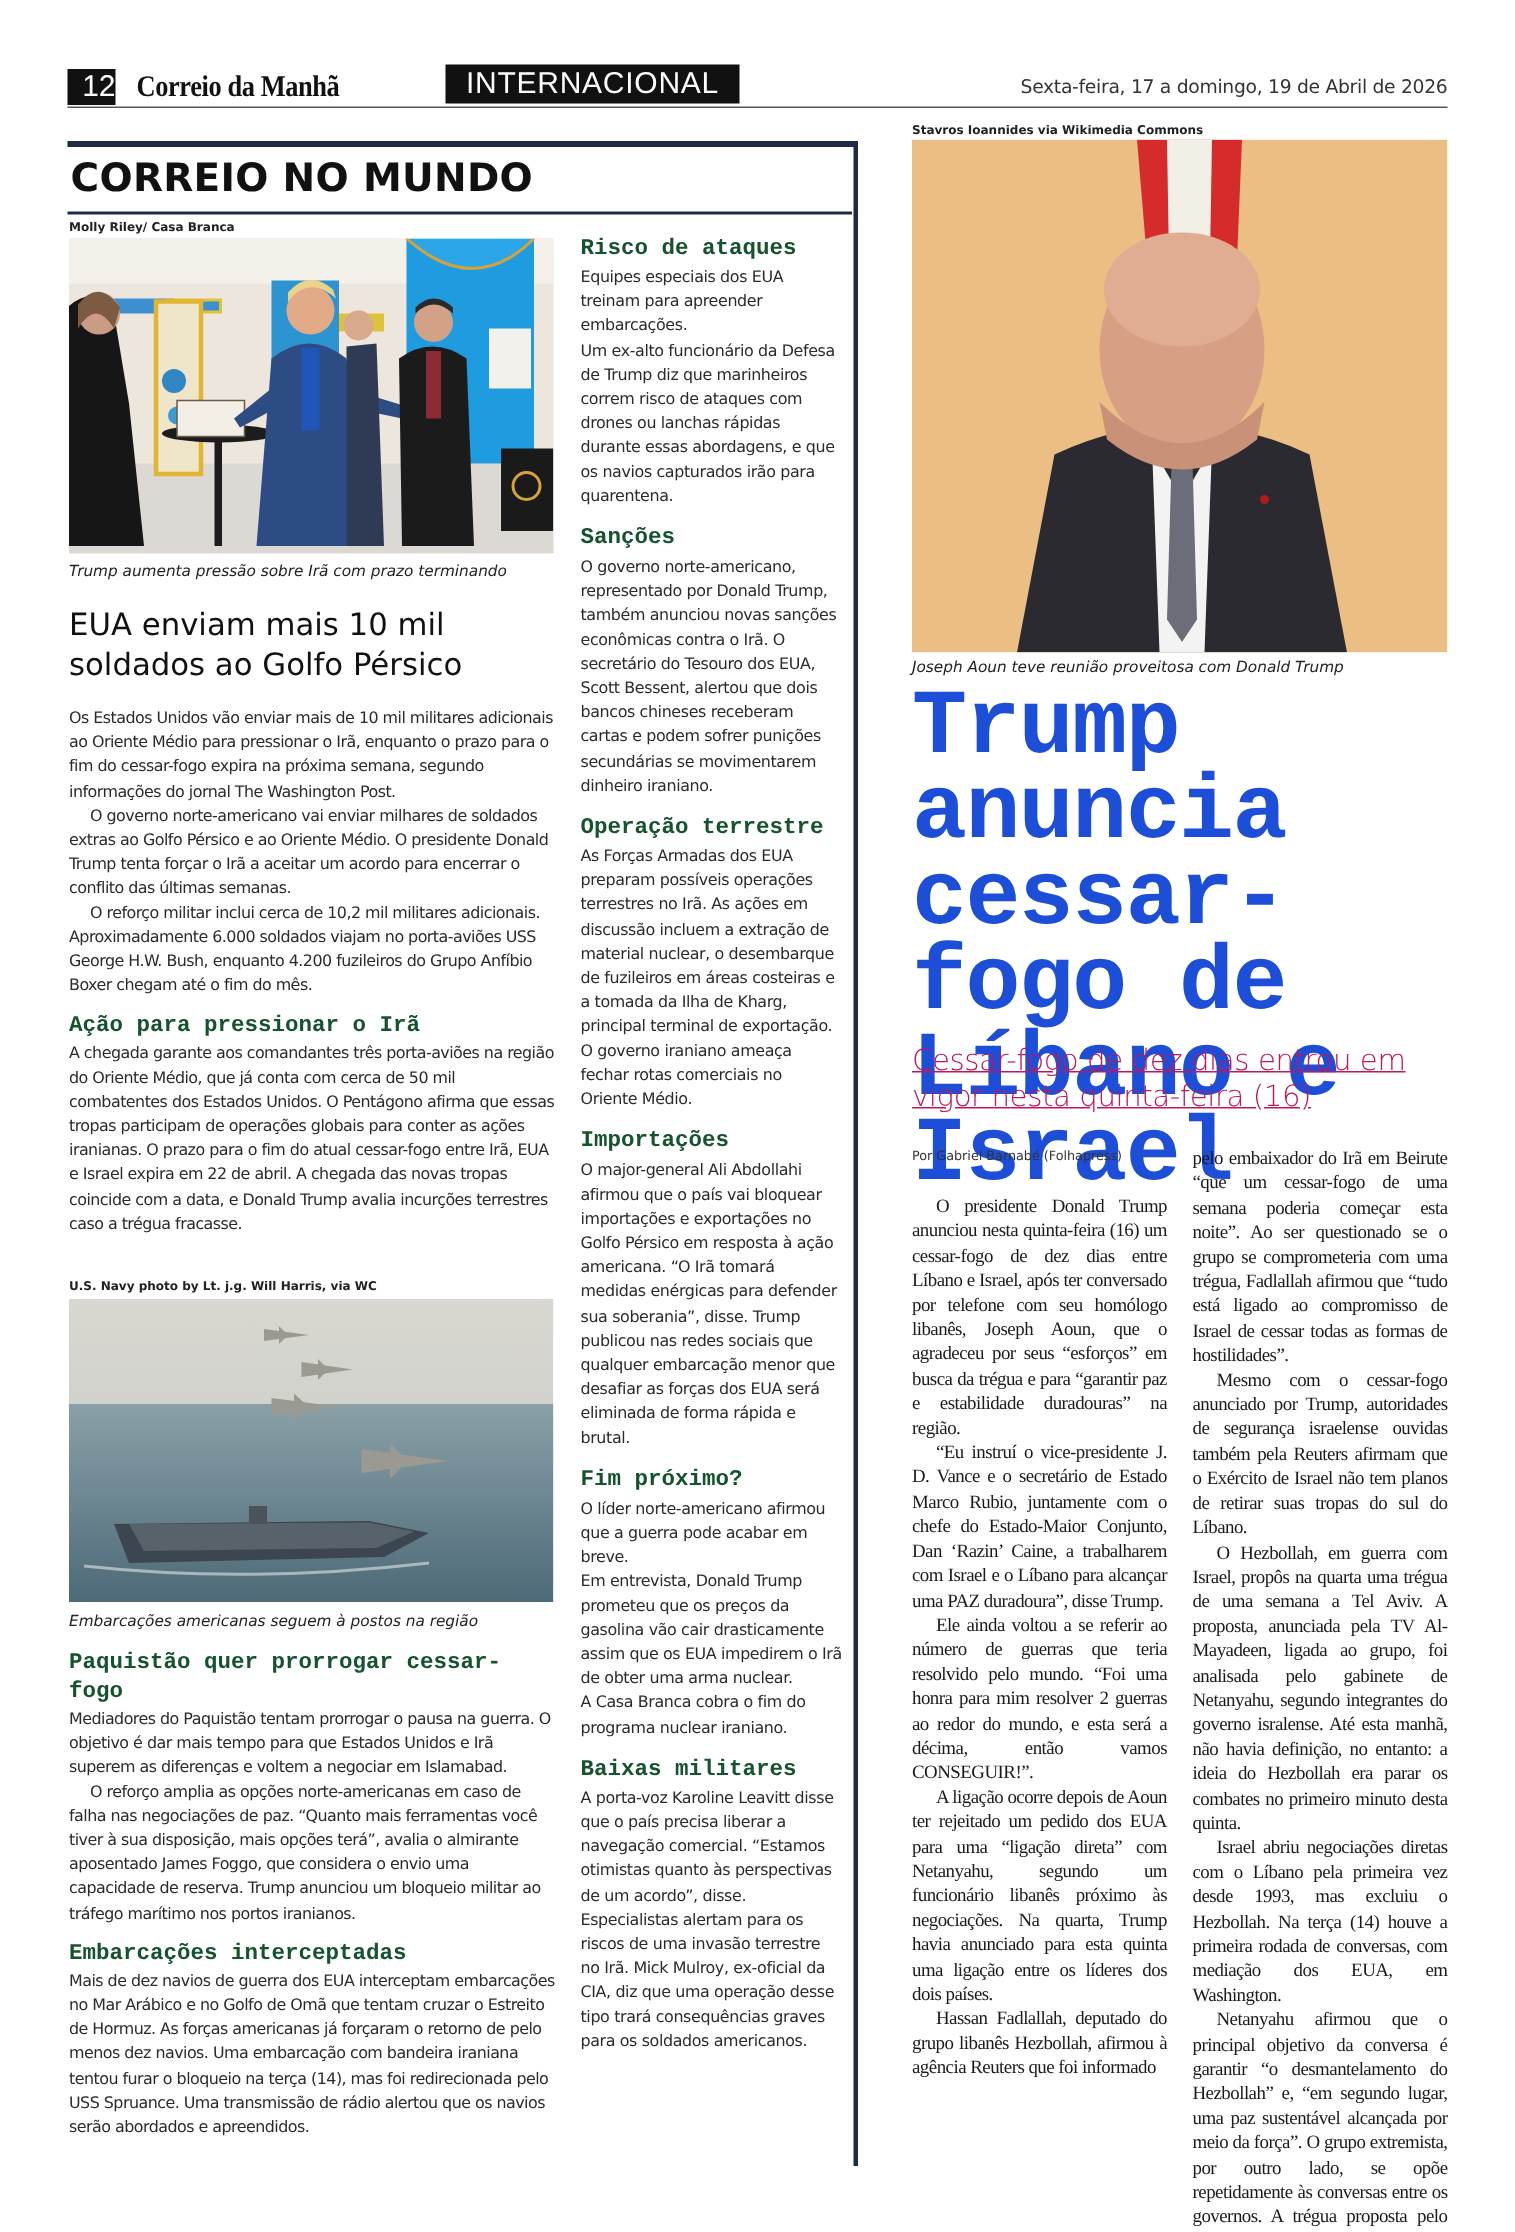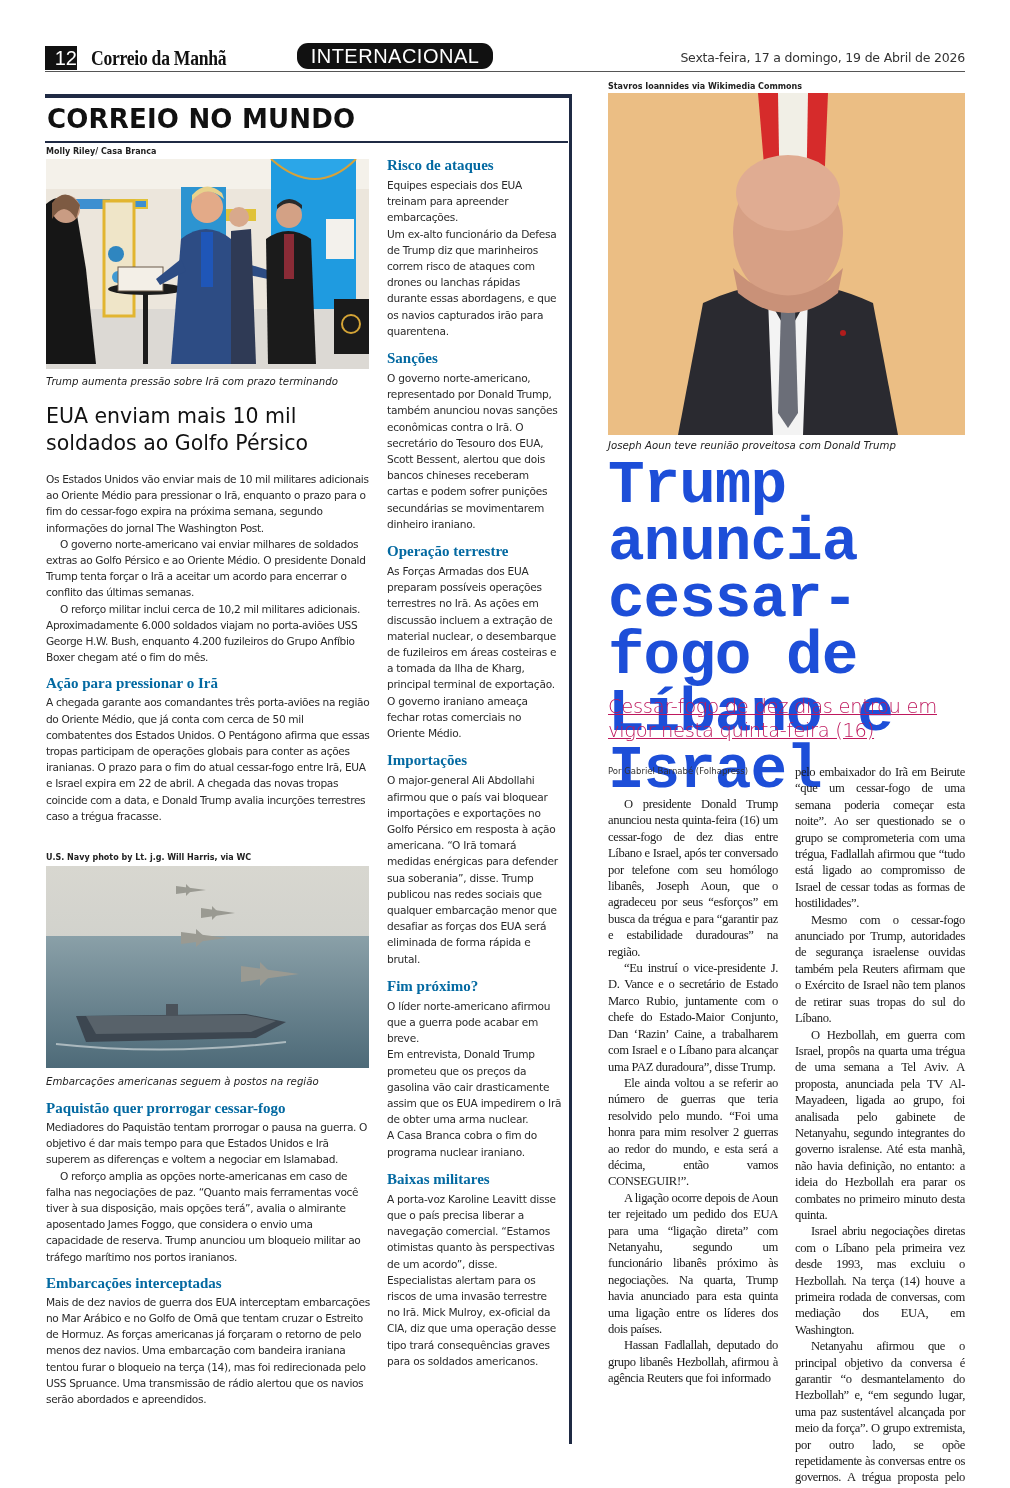--- a/index.html
+++ b/index.html
@@ -3,37 +3,37 @@
 <meta charset="utf-8">
 <style>
   * { box-sizing: border-box; margin: 0; padding: 0; }
   html, body { width: 1010px; height: 1488px; background: #fff; overflow: hidden; }
   body { position: relative; font-family: "DejaVu Sans", sans-serif; color: #1a1a1a; }
 
   
   .masthead { position: absolute; left: 45px; top: 46px; width: 920px; height: 26px; border-bottom: 1.5px solid #555; }
   .page-num { position: absolute; left: 0; top: 0; width: 32px; height: 24px; background: #111; color: #fff; font-family: "Liberation Sans", sans-serif; font-size: 20px; line-height: 24px; text-align: right; }
   .paper-name { position: absolute; left: 46px; top: 1px; font-family: "Liberation Serif", serif; font-weight: bold; font-size: 20px; letter-spacing: -0.3px; color: #111; transform: scaleX(0.88); transform-origin: left; }
-  .section-label { position: absolute; left: 252px; top: -3px; width: 196px; height: 26px; background: #111; color: #fff; font-family: "Liberation Sans", sans-serif; font-size: 20px; line-height: 26px; text-align: center; letter-spacing: 0.5px; border-radius: 11px; }
+  .section-label { position: absolute; left: 252px; top: -3px; width: 196px; height: 26px; background: #111; color: #fff; font-family: "Liberation Sans", sans-serif; font-size: 20px; line-height: 26px; text-align: center; letter-spacing: 0.5px; }
   .date-line { position: absolute; right: 0; top: 4px; font-family: "DejaVu Sans", sans-serif; font-size: 12.5px; color: #333; letter-spacing: -0.2px; }
 
   
   .mundo-frame { position: absolute; left: 45px; top: 94px; width: 527px; height: 1350px; border-top: 4px solid #1f2a44; border-right: 3px solid #1f2a44; }
   .mundo-title { position: absolute; left: 47px; top: 104px; font-family: "DejaVu Sans", sans-serif; font-weight: bold; font-size: 26px; letter-spacing: 0.2px; color: #111; }
   .mundo-rule { position: absolute; left: 45px; top: 141px; width: 523px; height: 2px; background: #1f2a44; }
 
   .credit { position: absolute; font-family: "DejaVu Sans", sans-serif; font-size: 8px; font-weight: bold; color: #222; }
   .caption { position: absolute; font-family: "DejaVu Sans", sans-serif; font-style: italic; font-size: 10.2px; color: #222; white-space: nowrap; }
 
   .photo { position: absolute; overflow: hidden; }
 
   
   .lcol { position: absolute; left: 46px; width: 324px; }
   .h-big { font-family: "DejaVu Sans", sans-serif; font-size: 20.5px; line-height: 27px; color: #111; font-weight: normal; }
-  .h-sub { font-family: Liberation Serif, serif; font-size: 15px; line-height: 19px; color: #0369a1; font-weight: 600; }
+  .h-sub { font-family: Liberation Mono, monospace; font-size: 15px; line-height: 19px; color: #14532d; font-weight: 600; }
   .body-sans { font-family: "DejaVu Sans", sans-serif; font-size: 10.6px; line-height: 16.2px; color: #2a2a2a; letter-spacing: -0.35px; }
   .body-sans p { margin: 0; }
   .body-sans p.ind { text-indent: 14px; }
 
   
   .mcol { position: absolute; left: 387px; width: 175px; }
   .mcol .h-sub { font-size: 15px; margin-bottom: 2px; }
   .mcol .body-sans { letter-spacing: -0.25px; }
 
   

